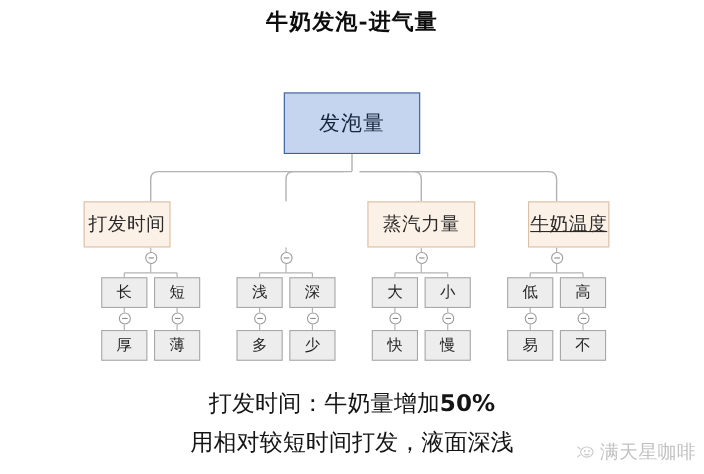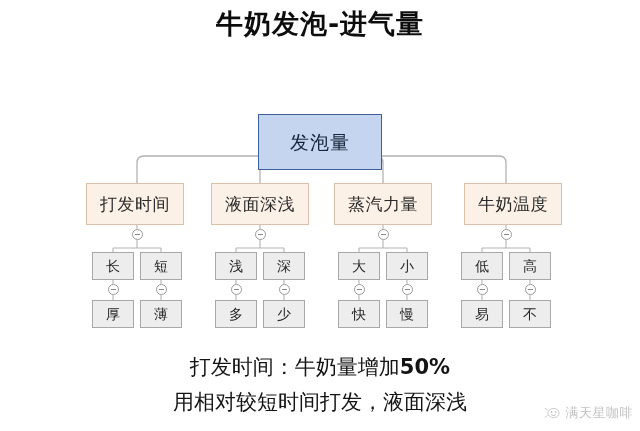--- a/index.html
+++ b/index.html
@@ -18,21 +18,21 @@
 
   
   .title {
     position: absolute;
     top: 6px;
     left: 0;
     width: 640px;
     text-align: center;
     font-family: "DejaVu Serif", "Liberation Serif", serif;
     font-weight: bold;
-    font-size: 27px;
+    font-size: 20px;
     letter-spacing: 1px;
     color: #0d0d0d;
     white-space: nowrap;
   }
 
   
   .diagram {
     position: absolute;
     left: 0;
     top: 0;
@@ -126,21 +126,21 @@
   .watermark {
     position: absolute;
     right: 7px;
     bottom: 9px;
     display: flex;
     align-items: center;
     gap: 4px;
     opacity: 0.62;
   }
   .watermark .wm-text {
-    font-size: 13px;
+    font-size: 17px;
     color: #9a9a9a;
     letter-spacing: 0.5px;
   }
   .wm-icon { display: block; }
 </style>
 </head>
 <body>
 
 <div class="title">牛奶发泡-进气量</div>
 
@@ -194,48 +194,45 @@
       <path d="M482,248 L530,248"></path>
       <path d="M482,248 L482,252"></path>
       <path d="M530,248 L530,252"></path>
       <path d="M482,280 L482,284"></path>
       <path d="M482,295 L482,300"></path>
       <path d="M530,280 L530,284"></path>
       <path d="M530,295 L530,300"></path>
     </g>
   </svg>
 
-  <div class="node root" style="left:258px; top:84px; width:124px; height:56px;margin-top:30px;">
+  <div class="node root" style="left:258px; top:84px; width:124px; height:56px;">
     <span>发泡量</span>
   </div>
 
-  <div class="node lvl2" style="left:86px; top:183px; width:98px; height:42px;">
+  <div class="node lvl2" style="left:76px; top:183px; width:79px; height:42px;">
     <span>打发时间</span>
   </div>
   <div class="collapse" style="left:131.5px; top:229px;"></div>
 
   <div class="node lvl3" style="left:92px; top:252px; width:42px; height:28px;">
     <span>长</span>
   </div>
   <div class="node lvl3" style="left:140px; top:252px; width:42px; height:28px;">
     <span>短</span>
   </div>
   <div class="collapse" style="left:107.5px; top:284px;"></div>
   <div class="collapse" style="left:155.5px; top:284px;"></div>
 
   <div class="node lvl4" style="left:92px; top:300px; width:42px; height:28px;">
     <span>厚</span>
   </div>
   <div class="node lvl4" style="left:140px; top:300px; width:42px; height:28px;">
     <span>薄</span>
   </div>
 
-  <div class="node lvl2" style="left:211px; top:183px; width:98px; height:42px;">
-    <span>液面深浅</span>
-  </div>
   <div class="collapse" style="left:254.5px; top:229px;"></div>
 
   <div class="node lvl3" style="left:215px; top:252px; width:42px; height:28px;">
     <span>浅</span>
   </div>
   <div class="node lvl3" style="left:263px; top:252px; width:42px; height:28px;">
     <span>深</span>
   </div>
   <div class="collapse" style="left:230.5px; top:284px;"></div>
   <div class="collapse" style="left:278.5px; top:284px;"></div>
@@ -261,21 +258,21 @@
   <div class="collapse" style="left:353.5px; top:284px;"></div>
   <div class="collapse" style="left:401.5px; top:284px;"></div>
 
   <div class="node lvl4" style="left:338px; top:300px; width:42px; height:28px;">
     <span>快</span>
   </div>
   <div class="node lvl4" style="left:386px; top:300px; width:42px; height:28px;">
     <span>慢</span>
   </div>
 
-  <div class="node lvl2" style="left:464px; top:183px; width:98px; height:42px;">
+  <div class="node lvl2" style="left:480px; top:183px; width:74px; height:42px;text-decoration:underline;">
     <span>牛奶温度</span>
   </div>
   <div class="collapse" style="left:500.5px; top:229px;"></div>
 
   <div class="node lvl3" style="left:461px; top:252px; width:42px; height:28px;">
     <span>低</span>
   </div>
   <div class="node lvl3" style="left:509px; top:252px; width:42px; height:28px;">
     <span>高</span>
   </div>

